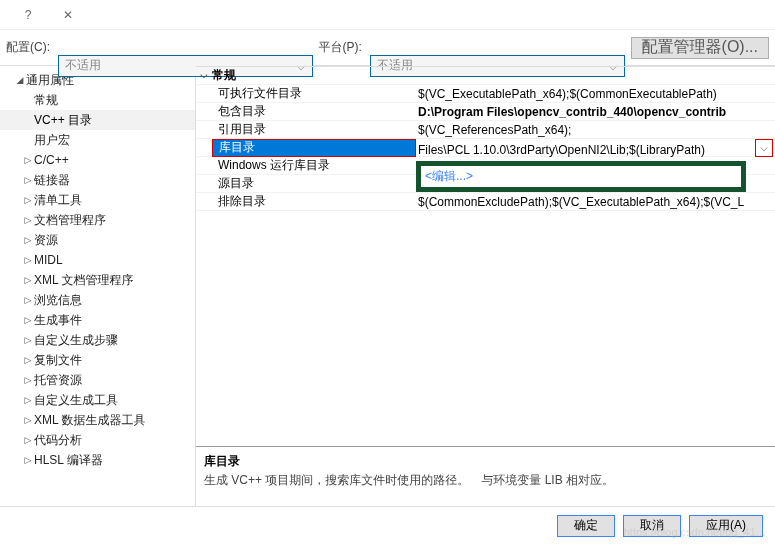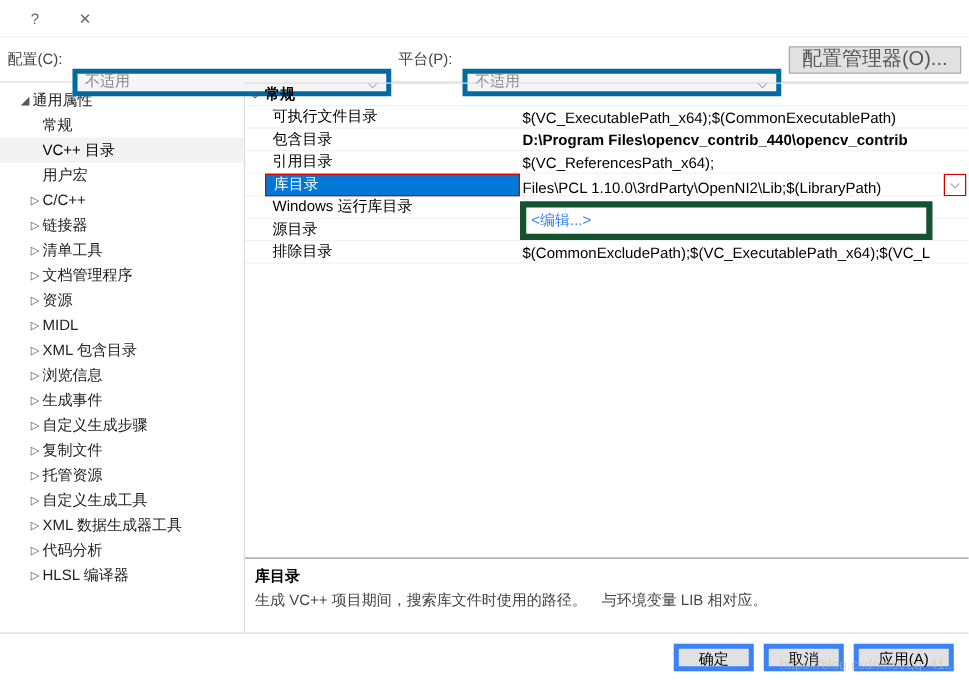--- a/index.html
+++ b/index.html
@@ -4,21 +4,21 @@
 <style>
 * { box-sizing: border-box; margin: 0; padding: 0; font-family: "Microsoft YaHei", "Segoe UI", sans-serif; }
 body { background: #fff; width: 775px; height: 544px; overflow: hidden; font-size: 12px; color: #000; }
 
 .titlebar { height: 30px; background: #fff; border-bottom: 1px solid #eee; display: flex; align-items: center; padding: 0 8px; color: #888; }
 .titlebar .title { flex: 1; font-size: 12px; }
 .titlebar .win-btn { width: 40px; height: 30px; display: flex; align-items: center; justify-content: center; color: #666; cursor: pointer; }
 
 .topbar { height: 36px; border-bottom: 1px solid #ddd; display: flex; align-items: center; padding: 0 6px; gap: 6px; background: #fff; }
 .topbar .lbl { color: #444; font-size: 12px; margin-right: 2px; }
-.topbar .combo { flex: 1; height: 22px; border: 4px solid #0369a1; background: #f5f5f5; color: #888; display: flex; align-items: center; padding: 0 6px; position: relative; margin-top: 36px; }
+.topbar .combo { flex: 1; height: 22px; border: 1px solid #0369a1; background: #f5f5f5; color: #888; display: flex; align-items: center; padding: 0 6px; position: relative; margin-top: 36px; }
 .topbar .combo::after { content: "⌵"; position: absolute; right: 6px; color: #888; font-size: 12px; }
 .topbar .config-btn { height: 22px; padding: 0 10px; border: 1px solid #adadad; background: #e1e1e1; color: #555; font-size: 16px; display: flex; align-items: center; }
 
 .body { display: flex; height: 440px; }
 
 .sidebar { width: 196px; border-right: 1px solid #ddd; overflow: auto; padding: 4px 0; }
 .tree-item { display: flex; align-items: center; height: 20px; padding-left: 10px; cursor: pointer; font-size: 12px; color: #222; white-space: nowrap; }
 .tree-item .arrow { width: 12px; display: inline-flex; justify-content: center; color: #555; font-size: 9px; }
 .tree-item.level1 { padding-left: 14px; }
 .tree-item.level2 { padding-left: 36px; }
@@ -38,21 +38,21 @@
 .prow.selected .pname { background: #0078d7; color: #fff; border: 1px solid #d40000; border-radius: 0; height: 18px; display: flex; align-items: center; }
 .prow.selected .pval { display: flex; align-items: flex-end; }
 .prow .dropdown-arrow { width: 18px; height: 18px; display: inline-flex; align-items: center; justify-content: center; border: 1px solid #d40000; margin-left: auto; margin-right: 2px; color: #666; font-size: 10px; }
 .edit-overlay { position: absolute; border: 5px solid #14532d; background: #fff; font-size: 12px; padding: 2px 4px; color: #3b82f6; }
 
 .descbox { height: 60px; border-top: 1px solid #999; padding: 6px 8px; font-size: 12px; }
 .descbox .dtitle { font-weight: 700; margin-bottom: 2px; }
 .descbox .dtext { color: #444; }
 
 .bottombar { height: 38px; border-top: 1px solid #ddd; display: flex; align-items: center; justify-content: flex-end; gap: 8px; padding: 0 12px; }
-.bottombar button { height: 22px; padding: 0 16px; border: 4px solid #3b82f6; background: #e1e1e1; font-size: 12px; cursor: pointer; }
+.bottombar button { height: 22px; padding: 0 16px; border: 1px solid #3b82f6; background: #e1e1e1; font-size: 12px; cursor: pointer; }
 
 .watermark { position: absolute; right: 10px; bottom: 6px; color: #bbb; font-size: 11px; opacity: 0.5; pointer-events: none; }
 </style>
 </head>
 <body>
 
 <div class="titlebar">
   <div class="win-btn">?</div>
   <div class="win-btn">✕</div>
 </div>
@@ -108,21 +108,21 @@
         <div class="tree-item level2">
           <span class="arrow">▷</span>
           <span>资源</span>
         </div>
         <div class="tree-item level2">
           <span class="arrow">▷</span>
           <span>MIDL</span>
         </div>
         <div class="tree-item level2">
           <span class="arrow">▷</span>
-          <span>XML 包含目录</span>
+          <span>XML 文档管理程序</span>
         </div>
         <div class="tree-item level2">
           <span class="arrow">▷</span>
           <span>浏览信息</span>
         </div>
         <div class="tree-item level2">
           <span class="arrow">▷</span>
           <span>生成事件</span>
         </div>
         <div class="tree-item level2">

